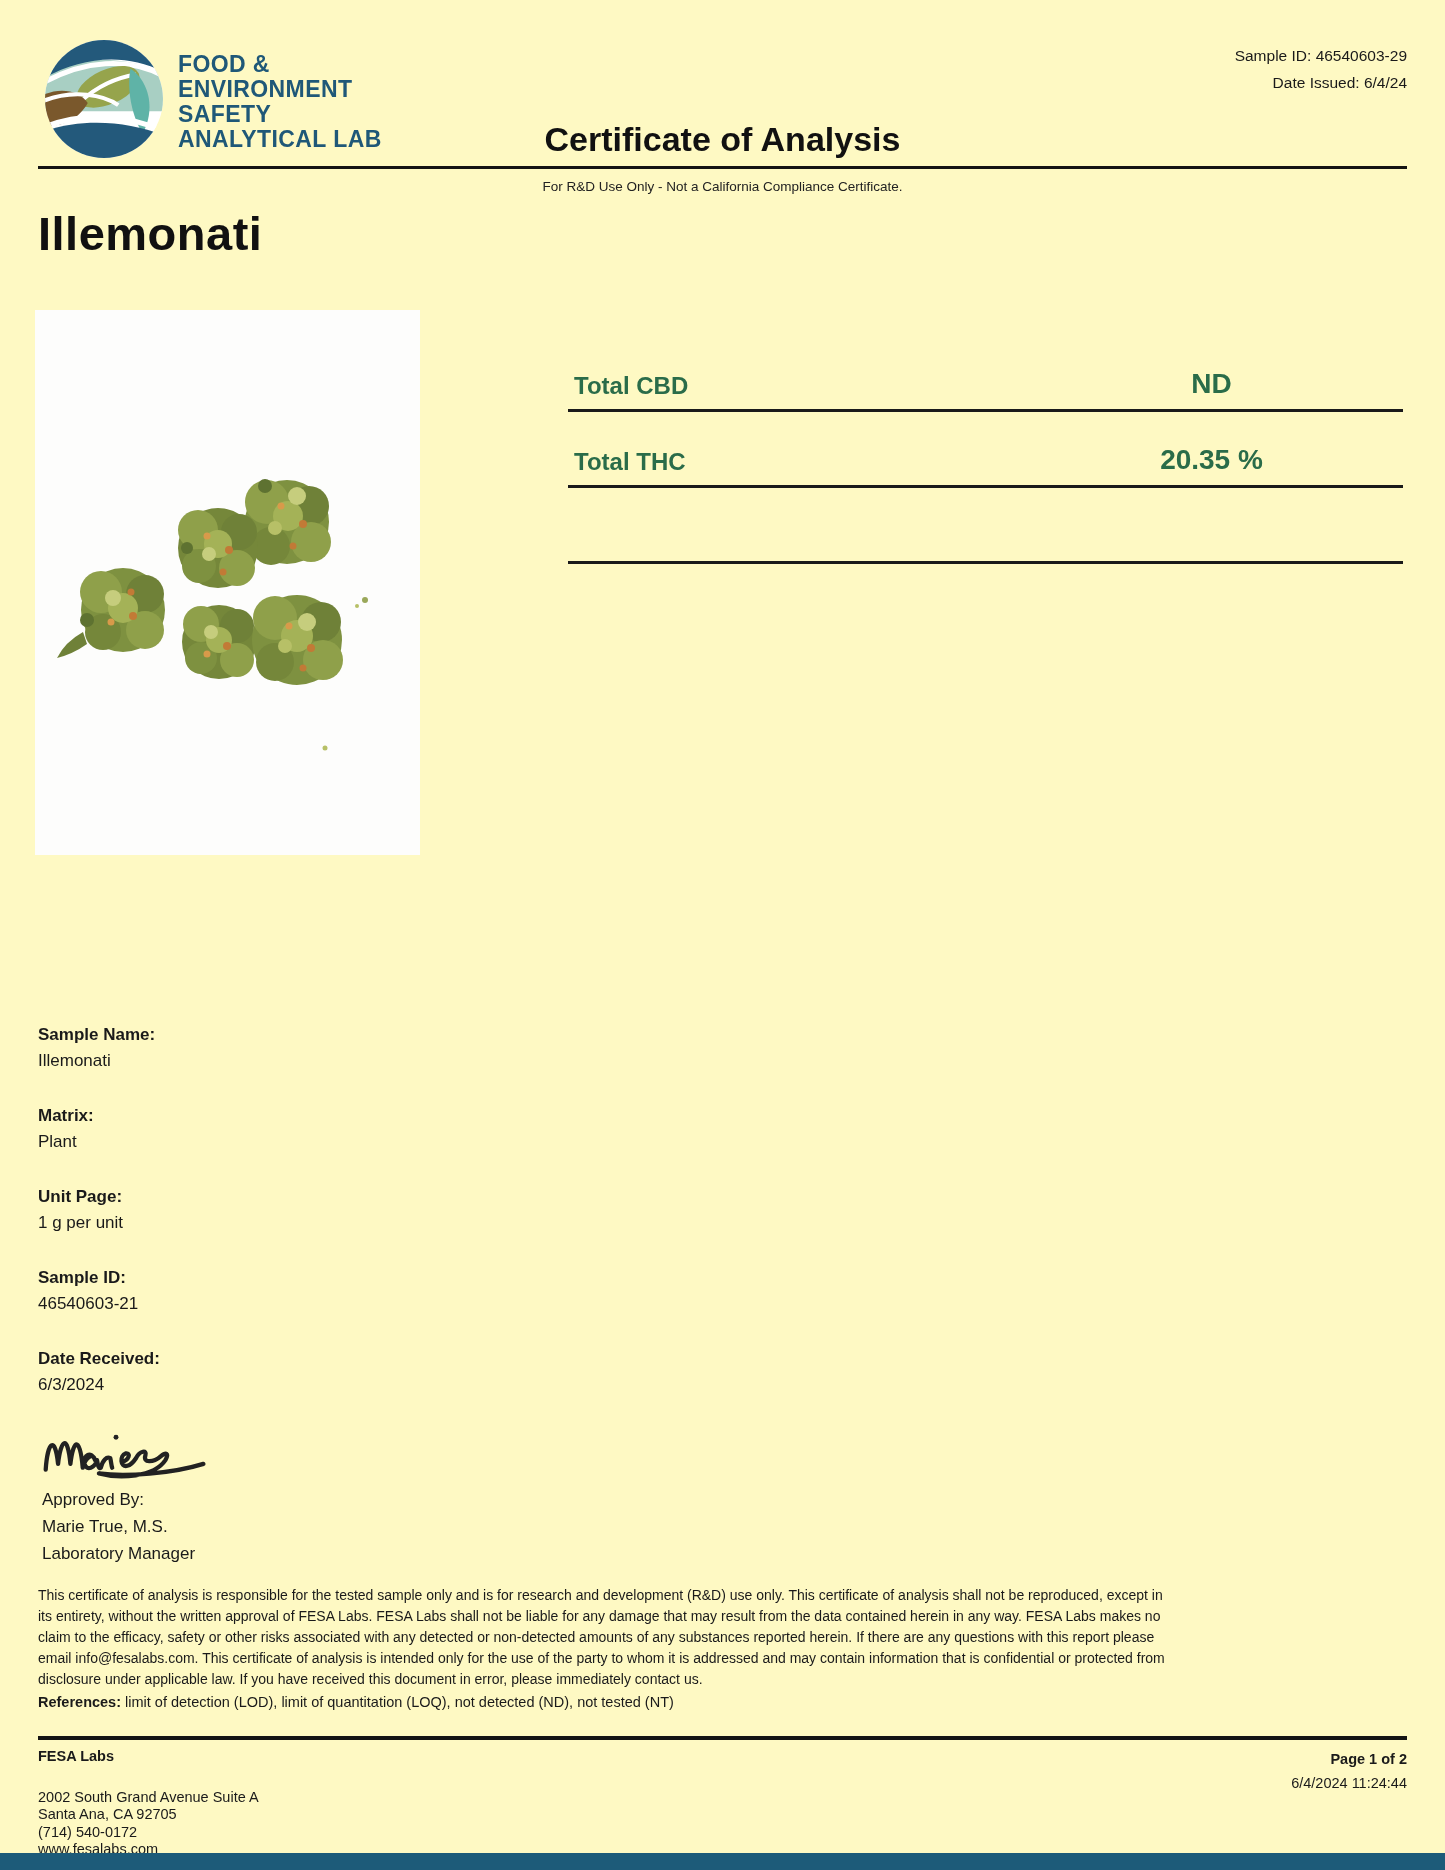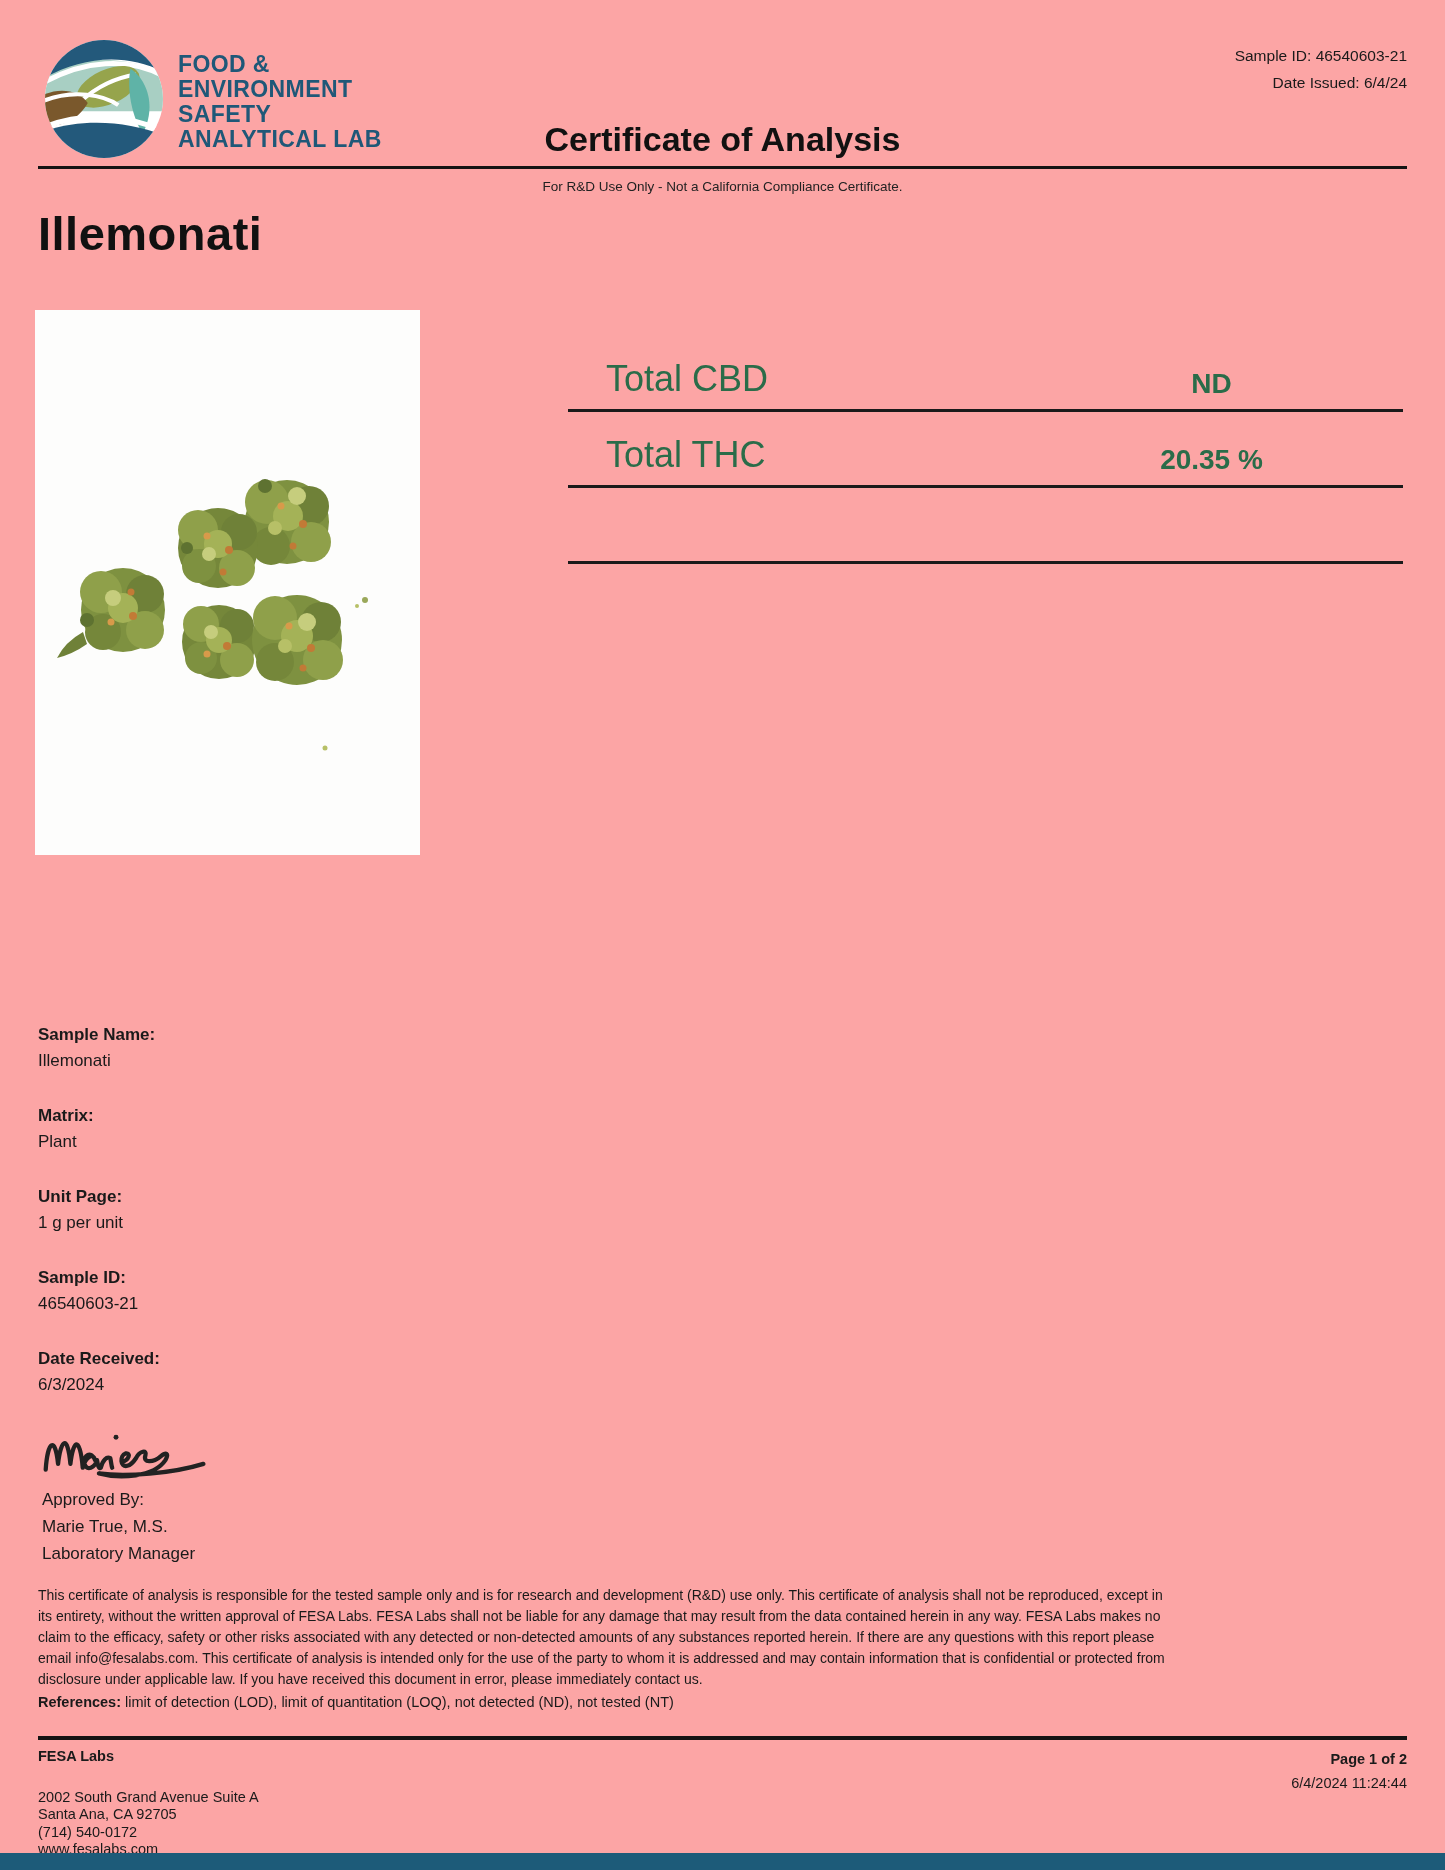--- a/index.html
+++ b/index.html
@@ -1,19 +1,19 @@
 <!DOCTYPE html>
 <html><head>
 <meta charset="utf-8">
 <style>
   * { margin:0; padding:0; box-sizing:border-box; }
   html,body { background:#ffffff; }
   .page {
     position:relative; width:1445px; height:1870px; margin:0 auto;
-    background:#fca5a5; overflow:hidden;
+    background:#fef9c3; overflow:hidden;
     font-family:"Liberation Sans", sans-serif; color:#1a1a1a;
   }
 
   
   .logo { position:absolute; left:43px; top:38px; display:flex; align-items:flex-start; }
   .logo-mark { width:122px; height:122px; }
   .logo-text {
     margin-left:13px; margin-top:14px;
     font-size:23px; font-weight:bold; line-height:25px;
     color:#1f5878; letter-spacing:0.4px;
@@ -40,21 +40,21 @@
   .photo { position:absolute; left:35px; top:310px; width:385px; height:545px; background:#fdfdfc; }
 
   
   .results { position:absolute; left:568px; top:350px; width:835px; }
   .result-row {
     position:relative; height:76px; border-bottom:3px solid #1a1a1a;
     display:flex; align-items:flex-end;
   }
   .result-row:first-child { height:62px; }
   .result-label {
-    padding:0 0 9px 6px; font-size:36px; font-weight:normal; color:#2a6c49;margin-left:32px;
+    padding:0 0 9px 6px; font-size:24px; font-weight:bold; color:#2a6c49;
   }
   .result-value {
     position:absolute; right:4px; bottom:9px; width:375px; text-align:center;
     font-size:28px; font-weight:bold; color:#2a6c49;
   }
 
   
   .sample-info { position:absolute; left:38px; top:1022px; }
   .info-item { margin-bottom:29px; }
   .info-label { font-size:17px; font-weight:bold; line-height:26px; }
@@ -110,21 +110,21 @@
     </svg>
     <div class="logo-text">
       <div>FOOD &amp;</div>
       <div>ENVIRONMENT</div>
       <div>SAFETY</div>
       <div>ANALYTICAL LAB</div>
     </div>
   </div>
 
   <div class="top-meta">
-    <div>Sample ID: 46540603-21</div>
+    <div>Sample ID: 46540603-29</div>
     <div>Date Issued: 6/4/24</div>
   </div>
 
   <div class="coa-title">Certificate of Analysis</div>
   <div class="title-rule"></div>
   <div class="coa-subtitle">For R&amp;D Use Only - Not a California Compliance Certificate.</div>
 
   <div class="strain-title">Illemonati</div>
 
   <div class="photo">

